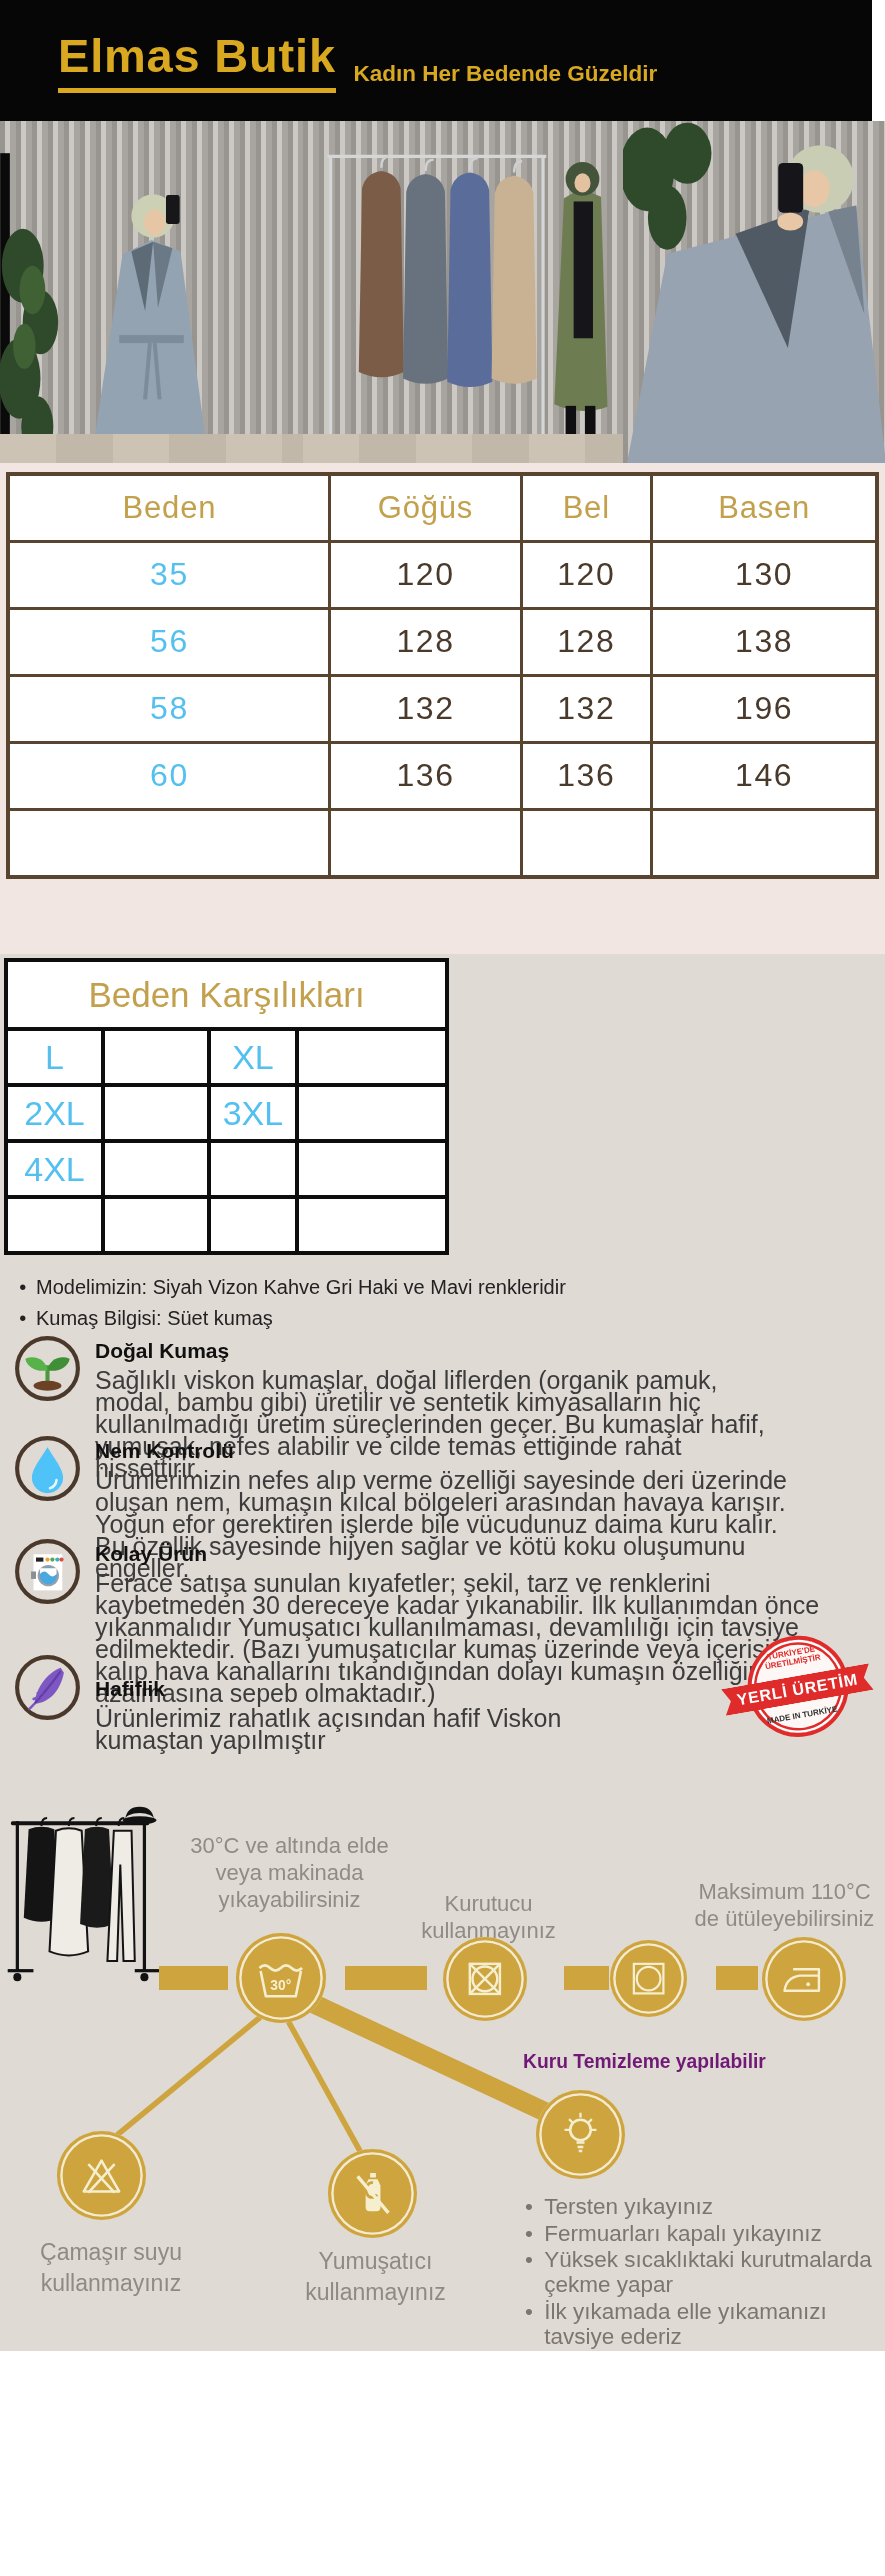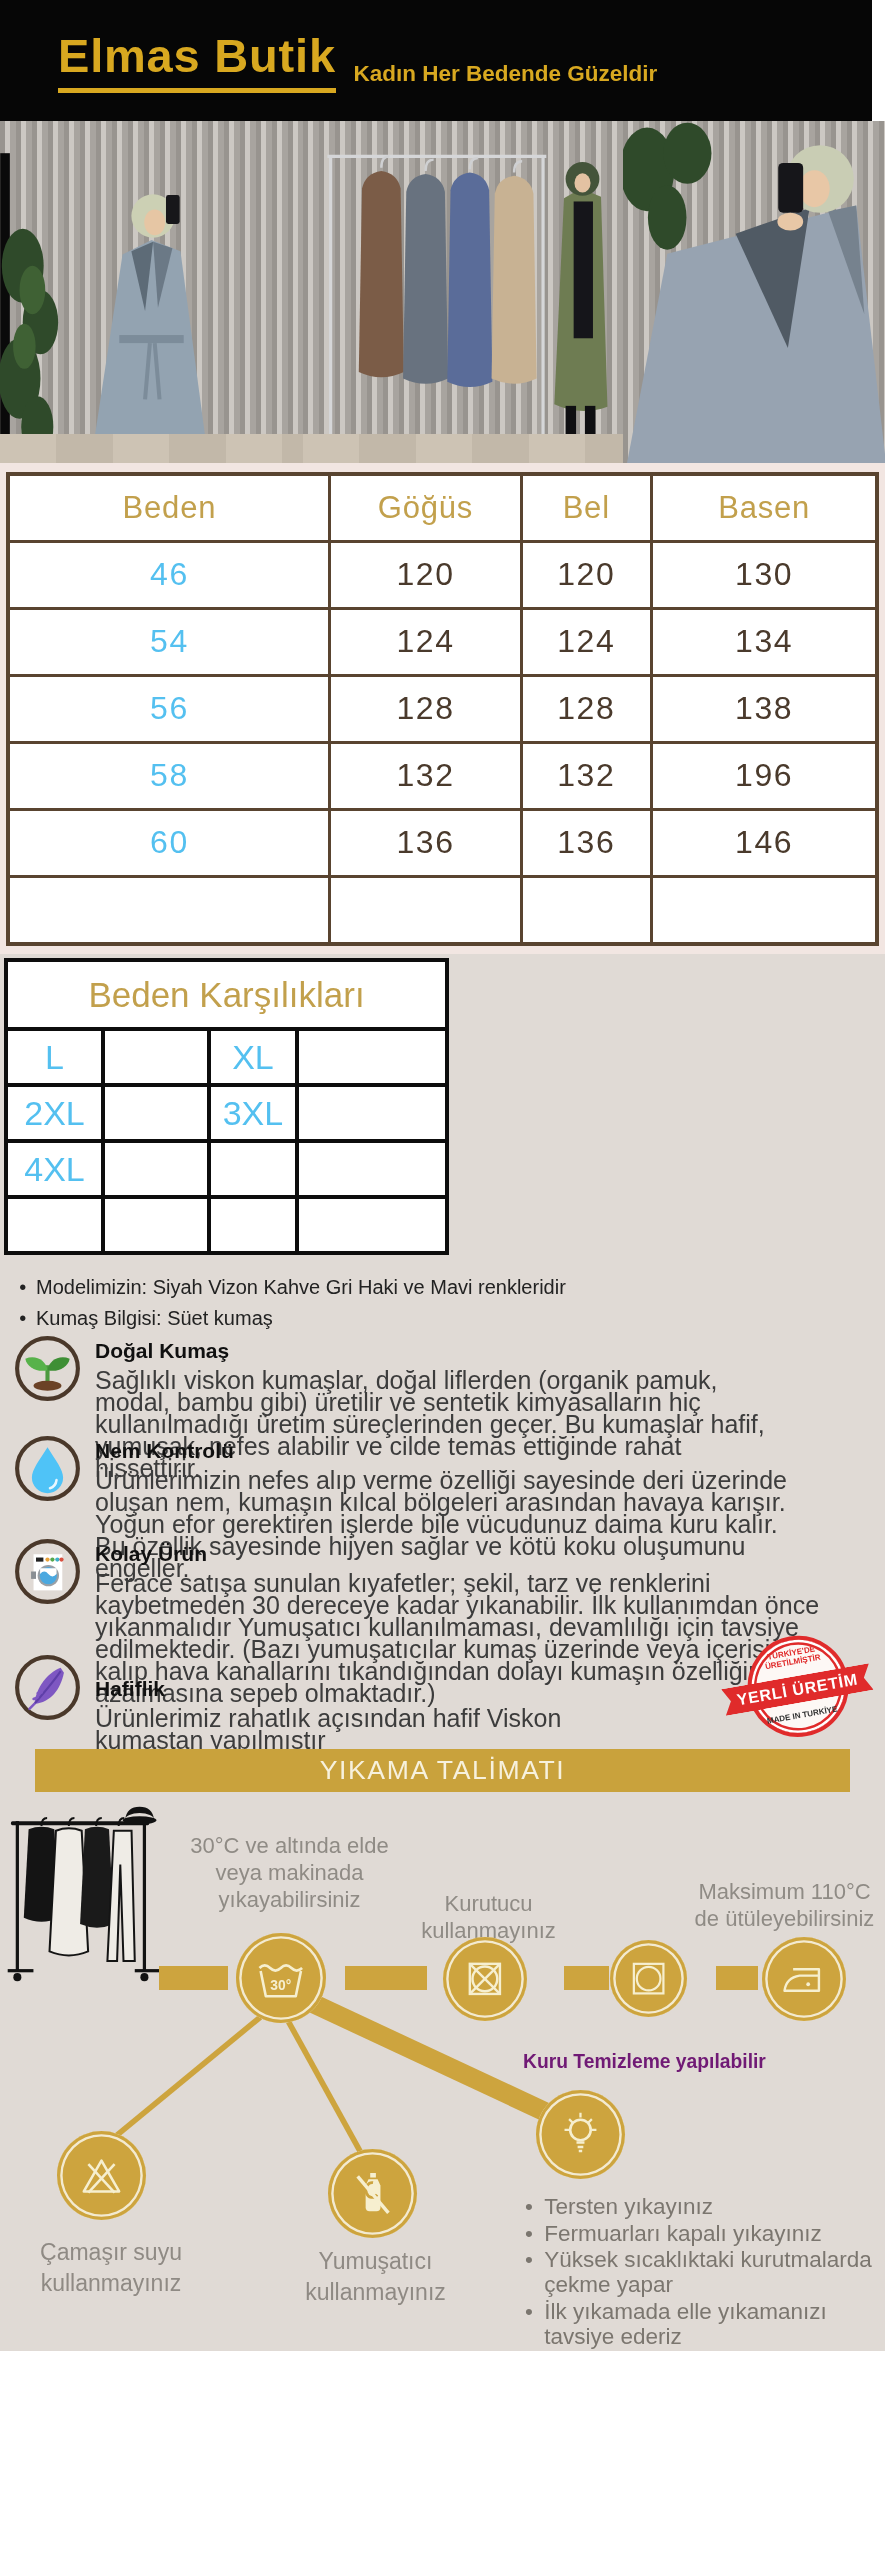--- a/index.html
+++ b/index.html
@@ -171,30 +171,24 @@
           <col style="width:26%">
         </colgroup>
       <tbody>
           <tr class="head">
         <td>Beden</td>
         <td>Göğüs</td>
         <td>Bel</td>
         <td>Basen</td>
       </tr>
       <tr>
-        <td class="size">46</td>
+        <td class="size">35</td>
         <td>120</td>
         <td>120</td>
         <td>130</td>
-      </tr>
-      <tr>
-        <td class="size">54</td>
-        <td>124</td>
-        <td>124</td>
-        <td>134</td>
       </tr>
       <tr>
         <td class="size">56</td>
         <td>128</td>
         <td>128</td>
         <td>138</td>
       </tr>
       <tr>
         <td class="size">58</td>
         <td>132</td>
@@ -333,21 +327,20 @@
     <div class="stamp">
       <div class="stamp-ring"></div>
       <div class="stamp-top">
         <div>TÜRKİYE'DE</div>
         <div>ÜRETİLMİŞTİR</div>
       </div>
       <div class="stamp-ribbon">YERLİ ÜRETİM</div>
       <div class="stamp-bottom">MADE IN TURKİYE</div>
     </div>
 
-    <div class="wash-banner">YIKAMA TALİMATI</div>
   </div>
 
   <div class="diagram">
 
     <svg class="lines" width="886" height="555" viewBox="0 0 1100 690">
       <line x1="323" y1="276" x2="136" y2="430" stroke="#cda43e" stroke-width="7"></line>
       <line x1="358" y1="282" x2="452" y2="452" stroke="#cda43e" stroke-width="7"></line>
       <line x1="386" y1="258" x2="690" y2="400" stroke="#cda43e" stroke-width="24"></line>
     </svg>
 

